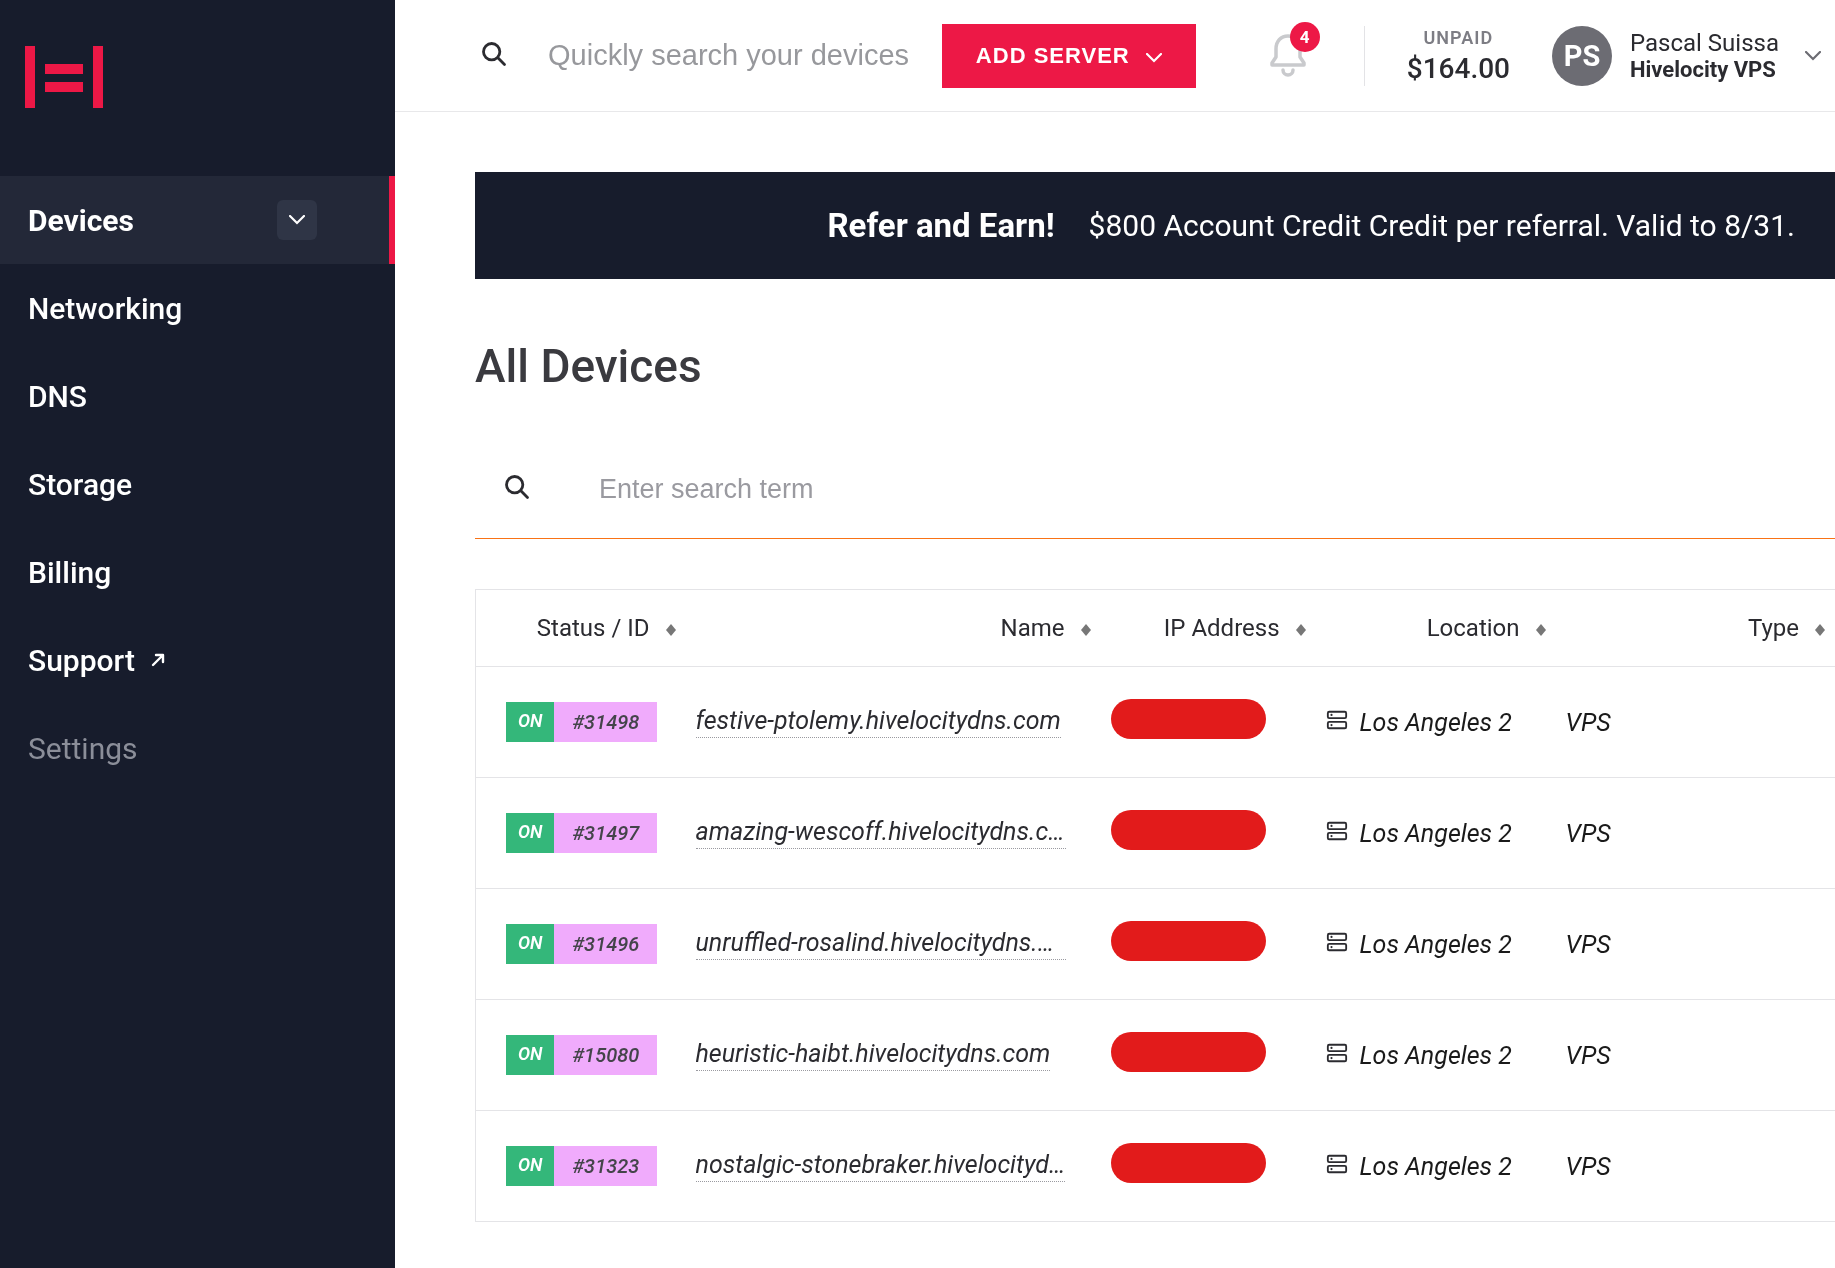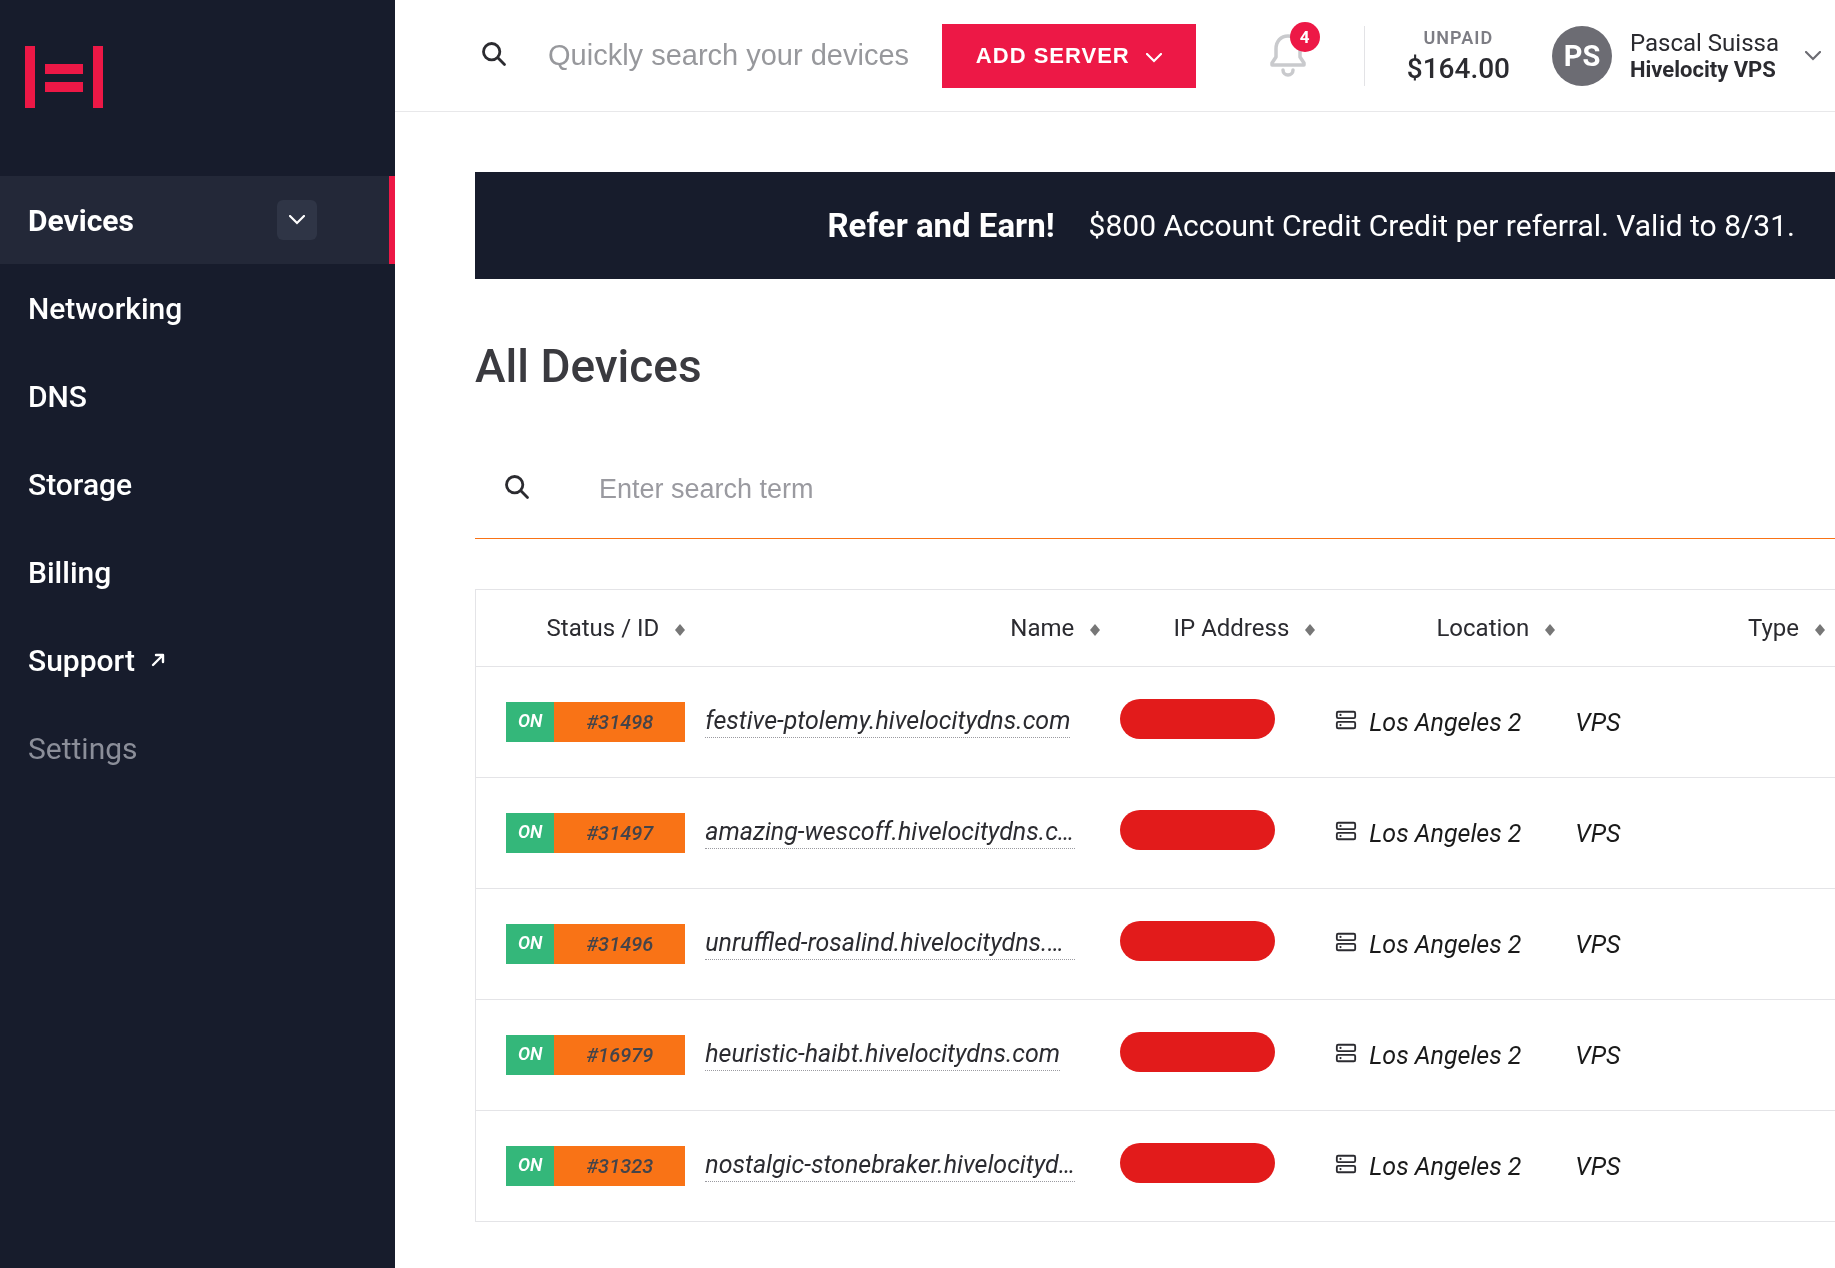--- a/index.html
+++ b/index.html
@@ -243,23 +243,23 @@
     align-items: stretch;
     font-size: 18px;
     font-weight: 600;
   }
   .status-pill .state {
     background: #34b77a;
     color: #fff;
     padding: 8px 12px;
   }
   .status-pill .id {
-    background: #f97316;
+    background: #f0abfc;
     color: #44444a;
-    padding: 8px 32px;
+    padding: 8px 18px;
     font-weight: 500;
     font-size: 20px;
   }
 
   .device-name {
     color: #2b2b30;
     border-bottom: 1px dotted #9a9aa0;
     padding-bottom: 2px;
     cursor: pointer;
     white-space: nowrap;
@@ -539,21 +539,21 @@
                     <circle cx="6" cy="17.5" r="1.2" fill="#2b2b30"></circle>
                   </svg></span>
                 <span>Los Angeles 2</span>
               </span>
             </td>
             <td><span>VPS</span></td>
           </tr>
           <tr>
             <td><span class="status-pill">
                 <span class="state">ON</span>
-                <span class="id">#16979</span>
+                <span class="id">#15080</span>
               </span></td>
             <td><span class="device-name">heuristic-haibt.hivelocitydns.com</span></td>
             <td><span class="ip-chip"></span></td>
             <td>
               <span class="loc-cell">
                 <span><svg width="22" height="22" viewBox="0 0 24 24">
                     <rect x="2" y="3" width="20" height="7" rx="1.5" fill="none" stroke="#2b2b30" stroke-width="2"></rect>
                     <rect x="2" y="14" width="20" height="7" rx="1.5" fill="none" stroke="#2b2b30" stroke-width="2"></rect>
                     <circle cx="6" cy="6.5" r="1.2" fill="#2b2b30"></circle>
                     <circle cx="6" cy="17.5" r="1.2" fill="#2b2b30"></circle>

